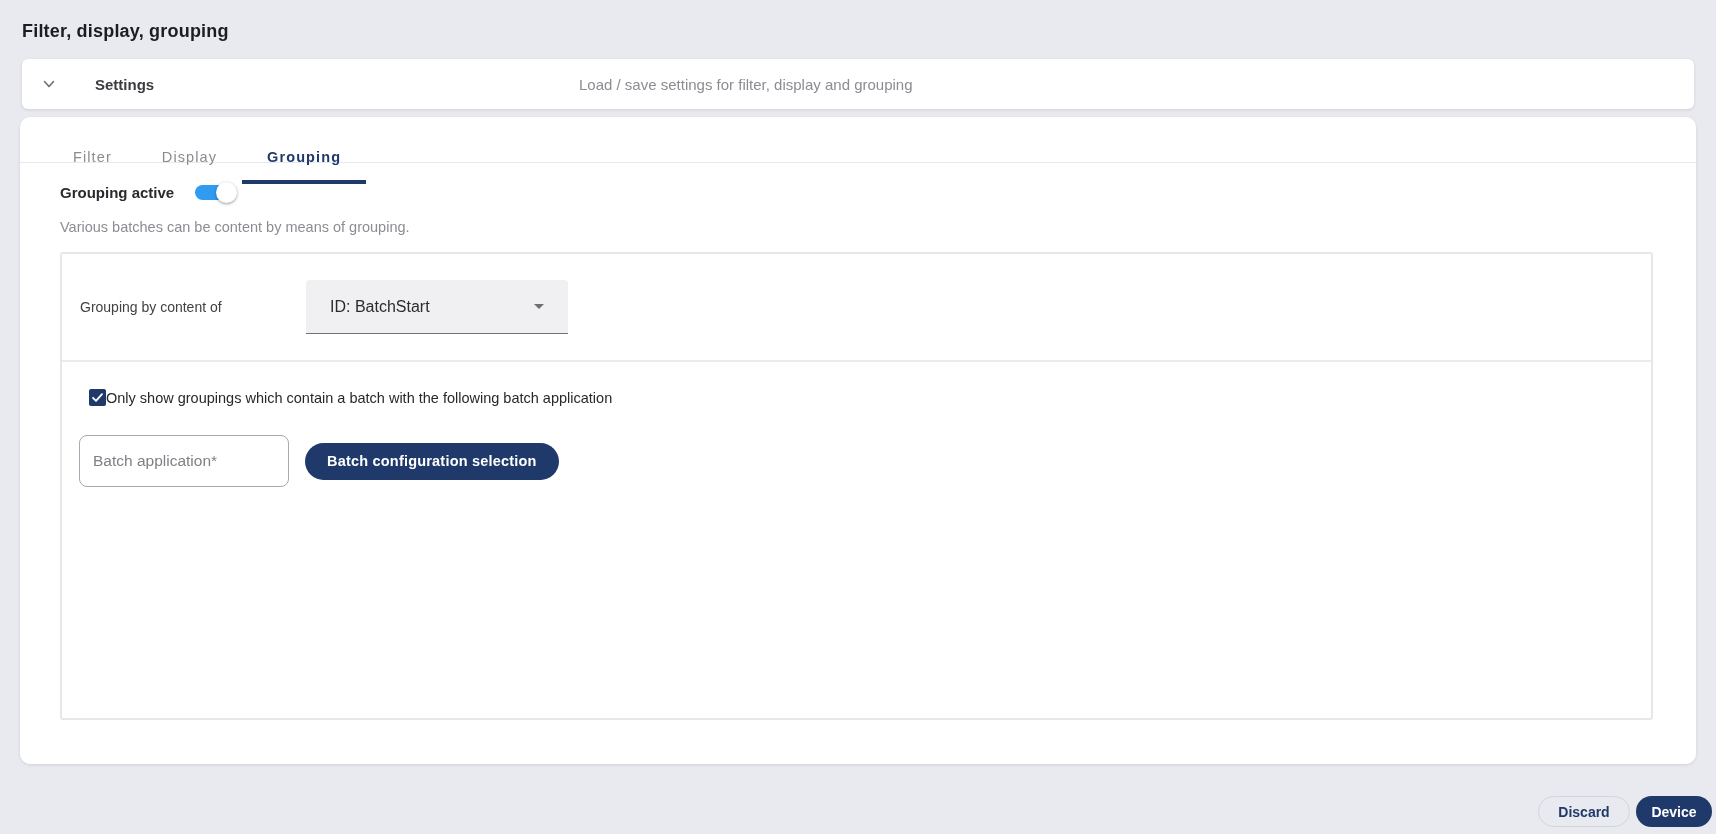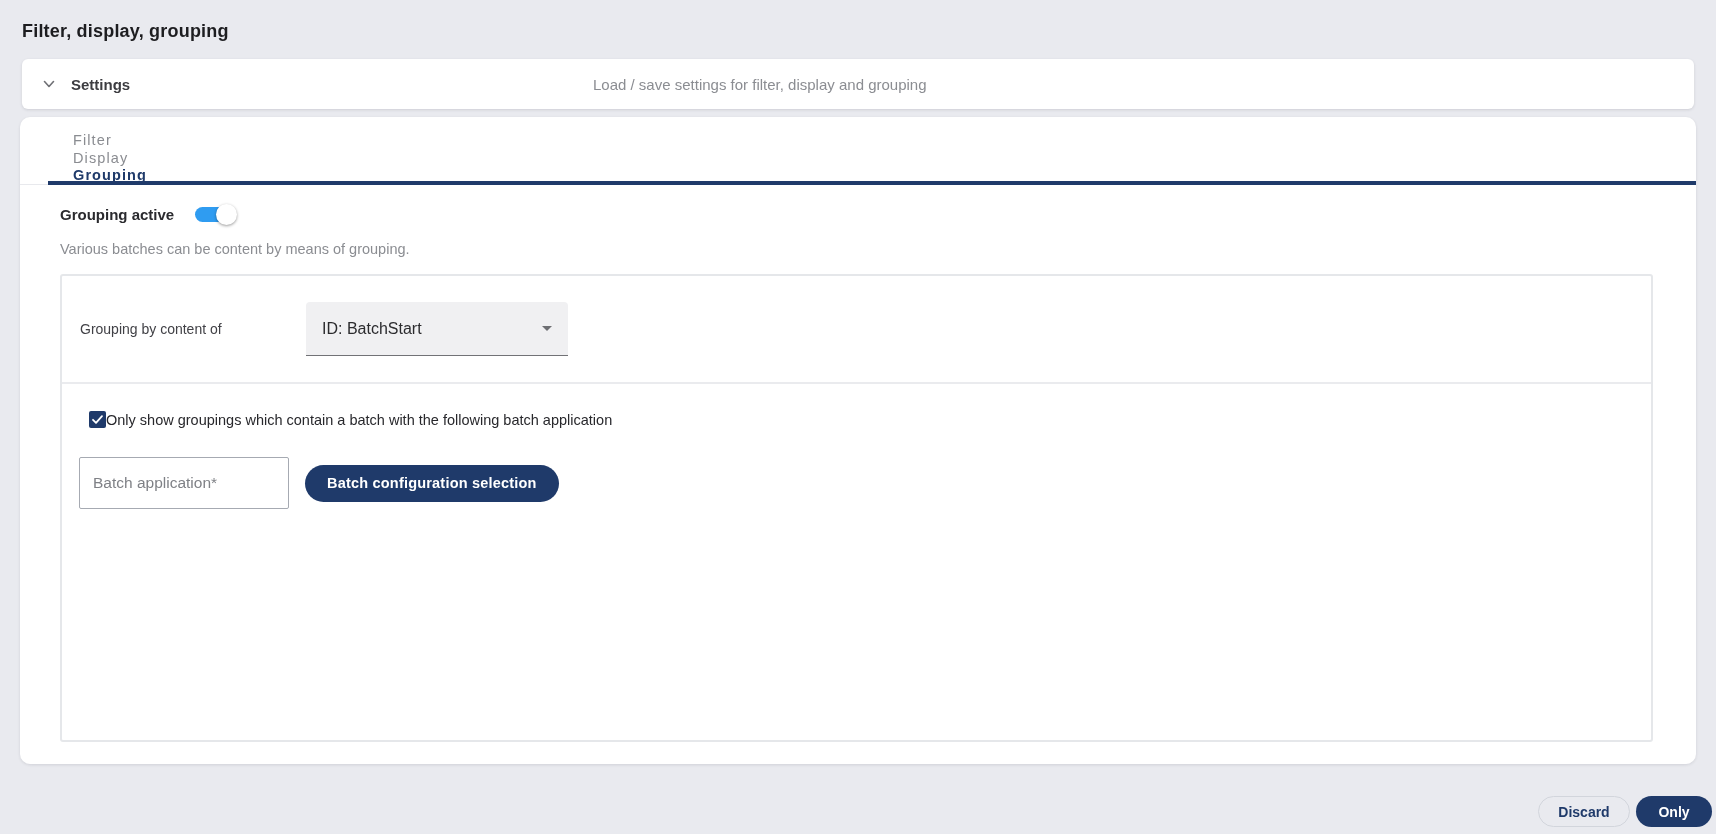--- a/index.html
+++ b/index.html
@@ -29,49 +29,49 @@
     margin:17px 22px 0 22px;
     height:50px;
     background:#fff;
     border-radius:6px;
     box-shadow:0 1px 3px rgba(40,45,60,.14);
     display:flex;
     align-items:center;
     padding:0 20px;
     position:relative;
     cursor:pointer;
+    gap:24px;
   }
   .chevron{width:14px;height:14px;flex:0 0 auto;}
   .settings-title{
     margin-left:15px;
     font-size:15px;
     font-weight:700;
     color:#3c3c40;
   }
   .settings-desc{
     position:absolute;
-    left:571px;
+    left:557px;
     font-size:15px;
     color:var(--muted-text);
   }
   
   .card{
     margin:8px 20px 0 20px;
     height:647px;
     background:#fff;
     border-radius:10px;
     box-shadow:0 1px 3px rgba(40,45,60,.12);
     overflow:hidden;
   }
   .tabs{
     display:flex;
     padding:14px 0 0 28px;
-    height:68px;
+    height:46px;
     border-bottom:1px solid #e8e9ed;
-    flex-direction:column;
   }
   .tab{
     height:52px;
     display:flex;
     align-items:center;
     padding:0 25px;
     font-size:14.5px;
     letter-spacing:1.1px;
     color:var(--inactive-tab);
     cursor:pointer;
@@ -148,21 +148,21 @@
     color:#414146;
   }
   .select{
     width:262px;
     height:54px;
     background:#f0f0f2;
     border-radius:4px 4px 0 0;
     border-bottom:1px solid #717276;
     display:flex;
     align-items:center;
-    padding:0 16px;
+    padding:0 24px;
     cursor:pointer;
   }
   .select-value{
     font-size:16px;
     color:#2b2b2e;
     flex:1;
   }
   .select-caret{
     width:0;height:0;
     border-left:5px solid transparent;
@@ -193,21 +193,21 @@
   }
   .fields-row{
     margin-top:29px;
     display:flex;
     align-items:center;
   }
   .text-field{
     width:210px;
     height:52px;
     border:1px solid #a6aab2;
-    border-radius:2px;
+    border-radius:8px;
     padding:0 13px;
     font-size:15.5px;
     font-family:"Liberation Sans", sans-serif;
     color:#2b2b2e;
     background:#fff;
     outline:none;
   }
   .text-field::placeholder{color:#7f8186;opacity:1;}
   .text-field + .text-field{margin-left:15px;}
   .config-button{
@@ -314,14 +314,14 @@
           <input class="text-field" type="text" placeholder="Batch application*" style="">
           <button class="config-button">Batch configuration selection</button>
         </div>
       </div>
     </div>
   </div>
 </div>
 
 <div class="footer-actions">
   <button class="btn btn-discard">Discard</button>
-  <button class="btn btn-apply">Only</button>
+  <button class="btn btn-apply">Device</button>
 </div>
 
 </body></html>

